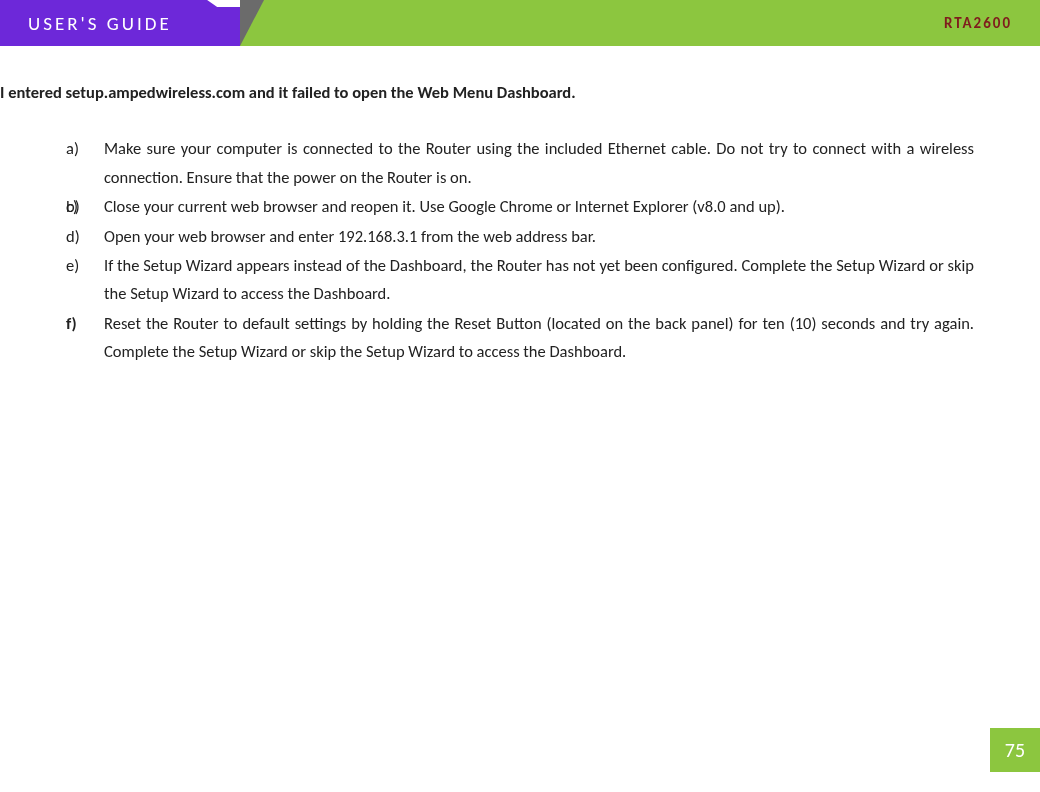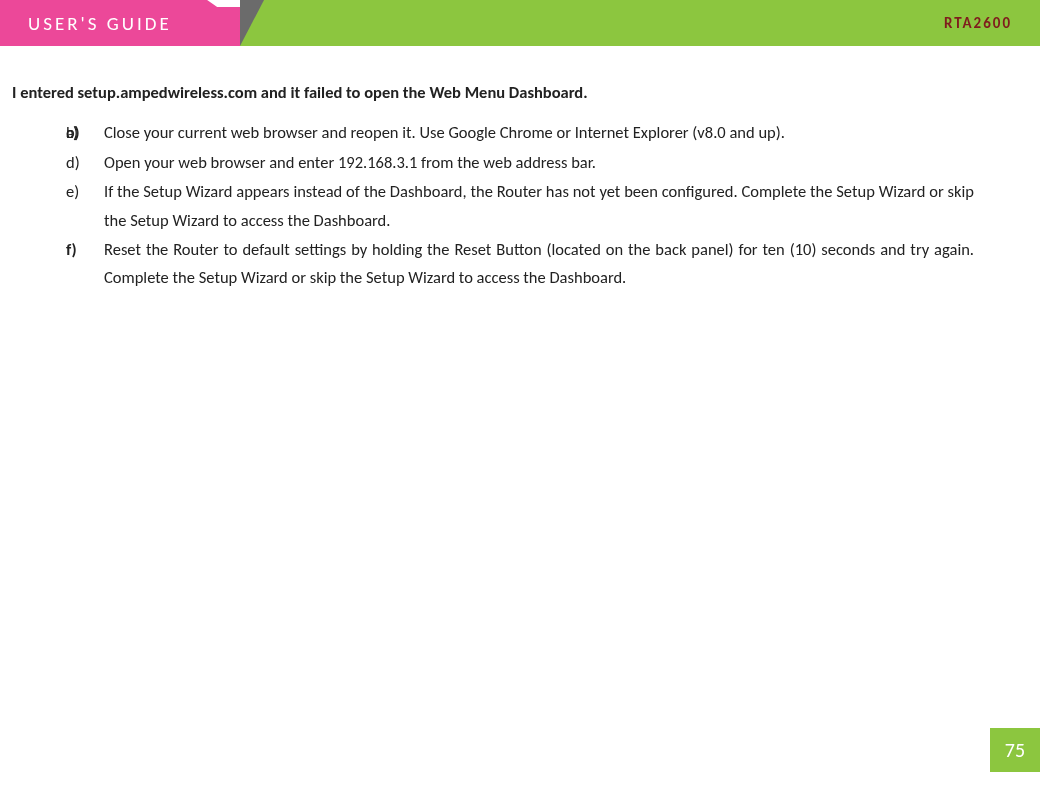--- a/index.html
+++ b/index.html
@@ -22,21 +22,21 @@
       align-items: center;
       justify-content: space-between;
       padding: 0 28px 0 0;
     }
     .header-left {
       display: flex;
       align-items: center;
       height: 100%;
     }
     .dark-block {
-      background: #ec4899;
+      background: #6d28d9;
       height: 100%;
       width: 240px;
       display: flex;
       align-items: center;
       padding-left: 28px;
       color: #ffffff;
       font-size: 19px;
       letter-spacing: 3px;
       font-weight: 300;
       position: relative;
@@ -72,23 +72,23 @@
       color: #222;
       font-size: 16.5px;
       line-height: 1.72;
     }
     .intro-para {
       text-align: justify;
       margin-bottom: 18px;
     }
     .section-heading {
       font-weight: bold;
-      margin-bottom: 12px;
+      margin-bottom: 28px;
       margin-left: -66px;
-      padding-left: 12px;
+      padding-left: 0;
       font-size: 16.5px;
     }
     .list {
       list-style: none;
       padding-left: 38px;
     }
     .list li {
       text-align: justify;
       margin-bottom: 1px;
       position: relative;
@@ -126,20 +126,21 @@
     </div>
   </div>
   <div class="header-right">RTA2600</div>
 </div>
 
 <div class="content">
   <p class="section-heading">I entered setup.ampedwireless.com and it failed to open the Web Menu Dashboard.</p>
   <ul class="list">
     <li>
       <span class="marker">a)</span>
+      <span>Make sure your computer is connected to the Router using the included Ethernet cable. Do not try to connect with a wireless connection. Ensure that the power on the Router is on.</span>
     </li>
     <li>
       <span class="marker">b)</span>
     </li>
     <li>
       <span class="marker">c)</span>
       <span>Close your current web browser and reopen it.  Use Google Chrome or Internet Explorer (v8.0 and up).</span>
     </li>
     <li>
       <span class="marker">d)</span>

